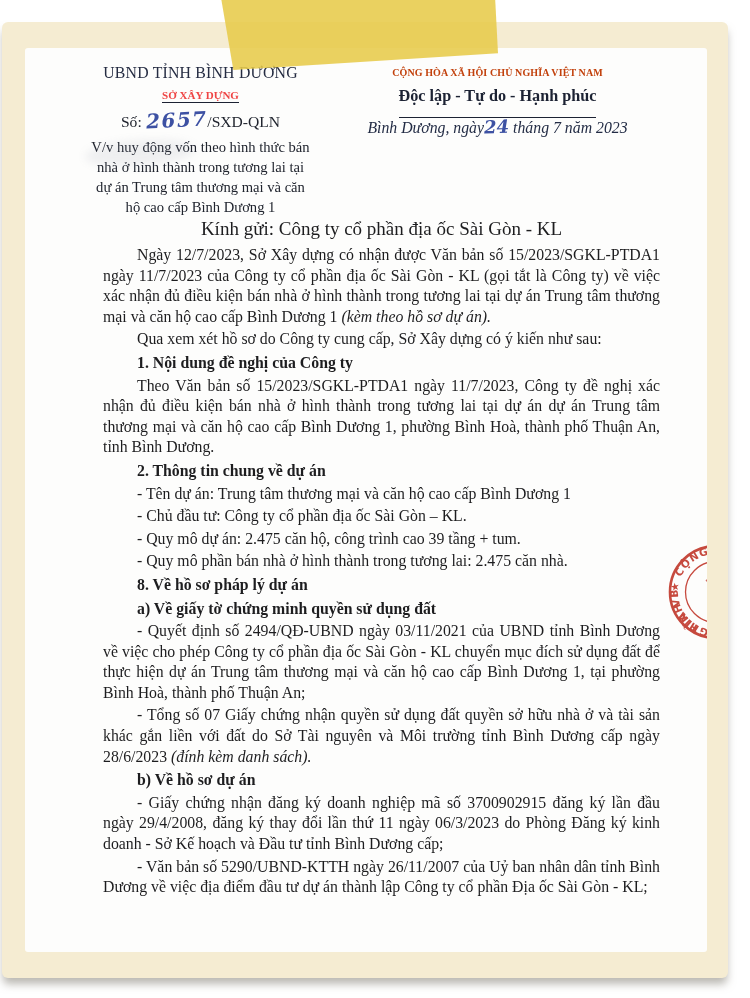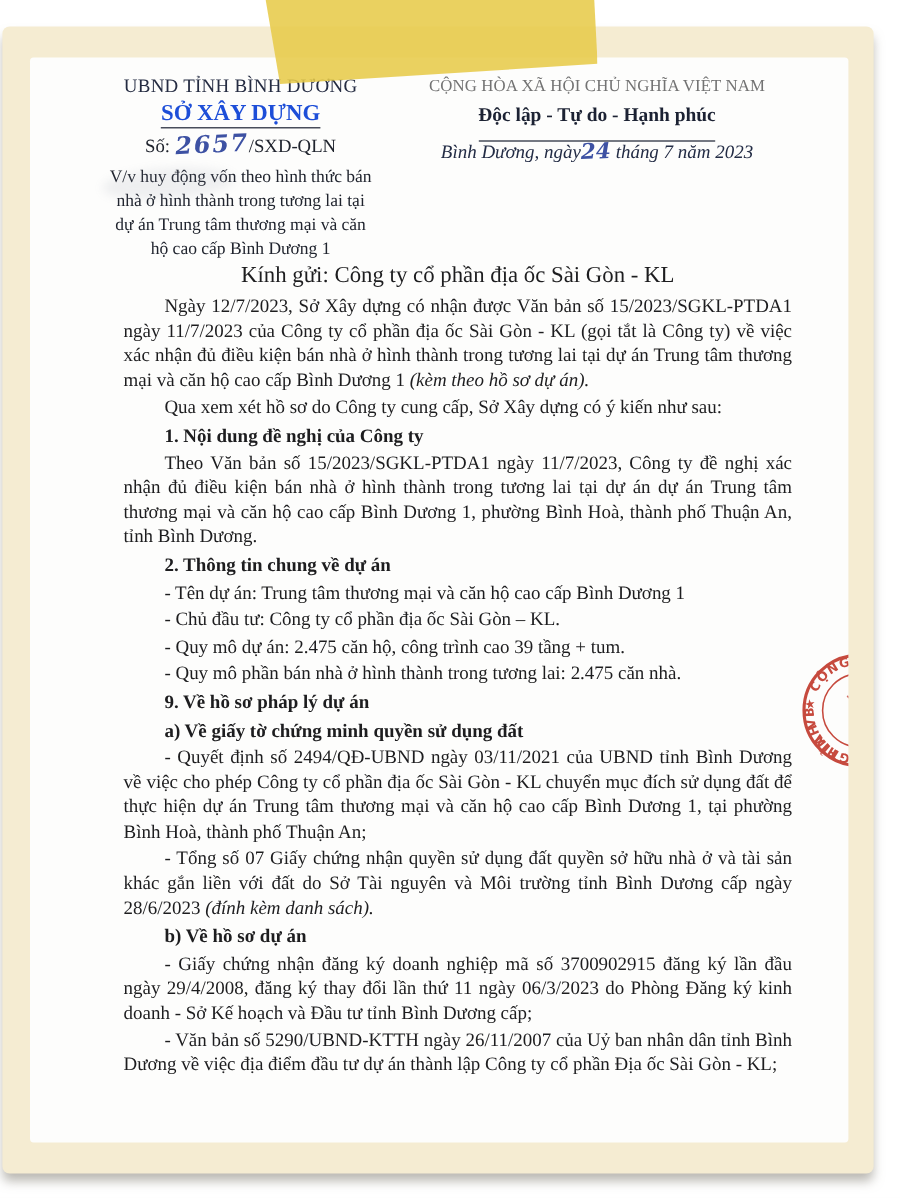--- a/index.html
+++ b/index.html
@@ -10,29 +10,29 @@
   .page{position:absolute;left:25px;top:48px;width:682px;height:904px;background:#fefefdf
         ;background:#fdfdfc;border-radius:3px;overflow:hidden;color:#1d1d1f;}
   
   .smudge{position:absolute;left:60px;top:92px;width:110px;height:26px;background:#8a8fa0;
           opacity:.12;filter:blur(4px);border-radius:50%;transform:rotate(-4deg);}
   
   .header{display:flex;margin:14px 40px 0 58px;}
   .h-left{width:235px;text-align:center;}
   .h-right{flex:1;text-align:center;padding-left:10px;}
   .org1{font-size:15.8px;line-height:22px;color:#252c42;letter-spacing:.2px;}
-  .org2{font-size:19px;line-height:22px;font-weight:bold;color:#1d4ed8;text-align:center;}
+  .org2{font-size:11px;line-height:22px;font-weight:bold;color:#ef4444;text-align:center;}
   .org2 span{border-bottom:1.5px solid #1c2233;padding-bottom:1px;}
   .soline{font-size:15.6px;line-height:26px;margin-top:1px;color:#20242e;}
   .hand{font-family:"DejaVu Serif",serif;font-style:italic;font-weight:bold;color:#3d51a3;
         font-size:20px;letter-spacing:1.5px;display:inline-block;transform:rotate(-3deg);}
   .hand-sm{font-family:"DejaVu Serif",serif;font-style:italic;font-weight:bold;color:#3d51a3;
         font-size:18px;display:inline-block;transform:rotate(-2deg);}
   .subject{font-size:14.6px;line-height:20px;width:222px;margin:2px auto 0;color:#20242e;}
-  .nat1{font-size:14px;line-height:22px;font-weight:normal;color:#737373;letter-spacing:.1px;}
+  .nat1{font-size:10px;line-height:22px;font-weight:bold;color:#c2410c;letter-spacing:.1px;}
   .nat2{font-size:16.2px;line-height:25px;font-weight:bold;color:#1c2233;}
   .nat2 span{border-bottom:1.6px solid #1c2233;padding-bottom:12px;}
   .dateline{font-size:15.8px;font-style:italic;margin-top:7px;color:#232c45;}
   
   .kinhgui{margin:1px 47px 0 78px;text-align:center;font-size:19px;line-height:22px;}
   .body{margin:5px 47px 0 78px;font-size:15.8px;line-height:20.6px;text-align:justify;}
   .body p{margin:2px 0 0;text-indent:34px;}
   .body p.hd{font-weight:bold;margin-top:3px;text-align:left;}
   .body p.item{text-align:left;}
   .it{font-style:italic;}
@@ -70,21 +70,21 @@
     <div class="body">
       <p><span>Ngày 12/7/2023, Sở Xây dựng có nhận được Văn bản số 15/2023/SGKL-PTDA1 ngày 11/7/2023 của Công ty cổ phần địa ốc Sài Gòn - KL (gọi tắt là Công ty) về việc xác nhận đủ điều kiện bán nhà ở hình thành trong tương lai tại dự án Trung tâm thương mại và căn hộ cao cấp Bình Dương 1 </span><span class="it">(kèm theo hồ sơ dự án).</span></p>
       <p>Qua xem xét hồ sơ do Công ty cung cấp, Sở Xây dựng có ý kiến như sau:</p>
       <p class="hd">1. Nội dung đề nghị của Công ty</p>
       <p>Theo Văn bản số 15/2023/SGKL-PTDA1 ngày 11/7/2023, Công ty đề nghị xác nhận đủ điều kiện bán nhà ở hình thành trong tương lai tại dự án dự án Trung tâm thương mại và căn hộ cao cấp Bình Dương 1, phường Bình Hoà, thành phố Thuận An, tỉnh Bình Dương.</p>
       <p class="hd">2. Thông tin chung về dự án</p>
       <p class="item">- Tên dự án: Trung tâm thương mại và căn hộ cao cấp Bình Dương 1</p>
       <p class="item">- Chủ đầu tư: Công ty cổ phần địa ốc Sài Gòn – KL.</p>
       <p class="item">- Quy mô dự án: 2.475 căn hộ, công trình cao 39 tầng + tum.</p>
       <p class="item">- Quy mô phần bán nhà ở hình thành trong tương lai: 2.475 căn nhà.</p>
-      <p class="hd">9. Về hồ sơ pháp lý dự án</p>
+      <p class="hd">8. Về hồ sơ pháp lý dự án</p>
       <p class="hd">a) Về giấy tờ chứng minh quyền sử dụng đất</p>
       <p>- Quyết định số 2494/QĐ-UBND ngày 03/11/2021 của UBND tỉnh Bình Dương về việc cho phép Công ty cổ phần địa ốc Sài Gòn - KL chuyển mục đích sử dụng đất để thực hiện dự án Trung tâm thương mại và căn hộ cao cấp Bình Dương 1, tại phường Bình Hoà, thành phố Thuận An;</p>
       <p><span>- Tổng số 07 Giấy chứng nhận quyền sử dụng đất quyền sở hữu nhà ở và tài sản khác gắn liền với đất do Sở Tài nguyên và Môi trường tỉnh Bình Dương cấp ngày 28/6/2023 </span><span class="it">(đính kèm danh sách).</span></p>
       <p class="hd">b) Về hồ sơ dự án</p>
       <p>- Giấy chứng nhận đăng ký doanh nghiệp mã số 3700902915 đăng ký lần đầu ngày 29/4/2008, đăng ký thay đổi lần thứ 11 ngày 06/3/2023 do Phòng Đăng ký kinh doanh - Sở Kế hoạch và Đầu tư tỉnh Bình Dương cấp;</p>
       <p>- Văn bản số 5290/UBND-KTTH ngày 26/11/2007 của Uỷ ban nhân dân tỉnh Bình Dương về việc địa điểm đầu tư dự án thành lập Công ty cổ phần Địa ốc Sài Gòn - KL;</p>
     </div>
 
     <svg class="stamp" viewBox="0 0 140 140">
       <circle cx="70" cy="70" r="46" fill="none" stroke="#c23b2e" stroke-width="2.6"></circle>

